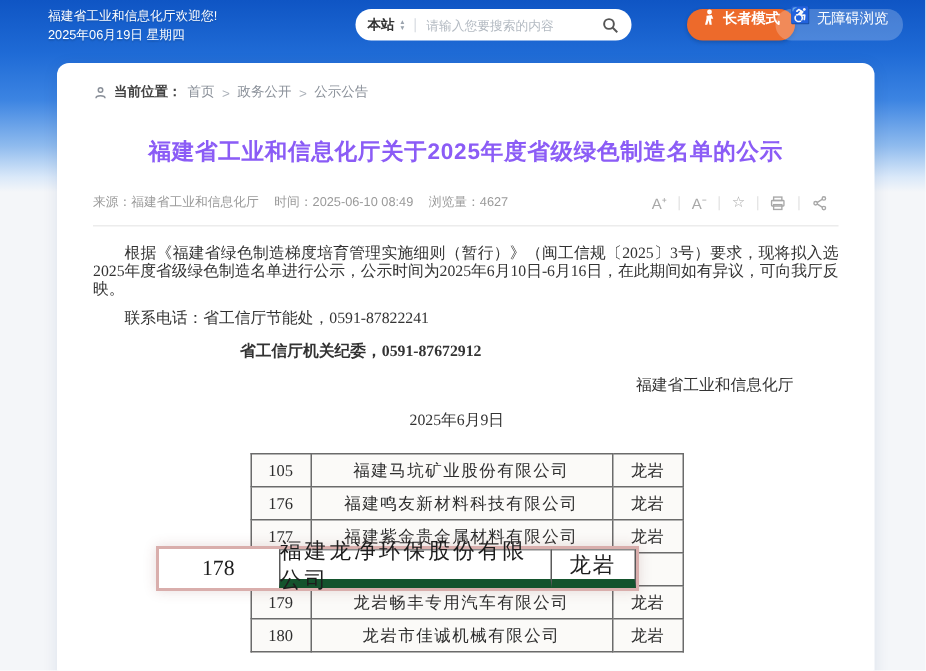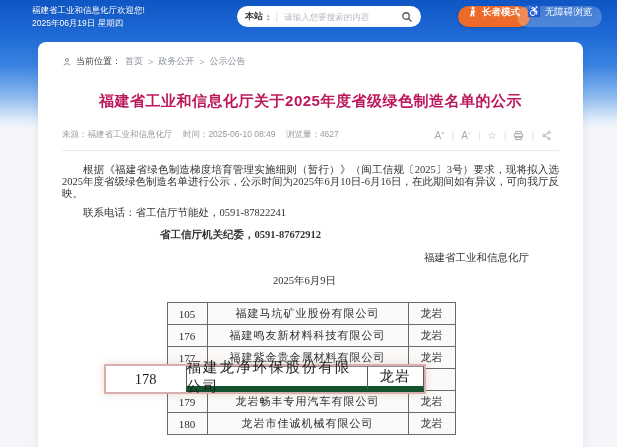--- a/index.html
+++ b/index.html
@@ -36,26 +36,26 @@
   .access-btn { left:517px; background:rgba(255,255,255,.22); }
   .access-glyph { font-size:11px; line-height:11px; }
   
   .panel {
     position:absolute; left:38px; top:42px; width:545px; min-height:560px;
     background:#ffffff; border-radius:8px 8px 0 0; z-index:4;
     box-shadow:0 2px 10px rgba(20,60,120,.10);
     padding:0 24px;
   }
   .breadcrumb { display:flex; align-items:center; gap:4px; padding-top:13px; font-size:9px; color:#999; }
-  .bc-label { color:#444; font-weight:normal; }
+  .bc-label { color:#444; font-weight:bold; }
   .bc-link { color:#8a9099; text-decoration:none; cursor:pointer; }
   .bc-sep { color:#aab0b8; margin:0 1px; }
   .article-title {
     margin-top:24px; text-align:center; font-size:15px; font-weight:bold;
-    color:#be185d; letter-spacing:0.5px;
+    color:#8b5cf6; letter-spacing:0.5px;
   }
   .meta-row {
     margin-top:17px; display:flex; align-items:center; justify-content:space-between;
     border-bottom:1px solid #ececec; padding-bottom:8px;
   }
   .meta-left { font-size:8.5px; color:#9a9a9a; }
   .meta-left b { font-weight:normal; color:#9a9a9a; }
   .meta-gap { display:inline-block; width:8px; }
   .meta-tools { display:flex; align-items:center; color:#a8a8a8; font-size:10px; }
   .tool-item { padding:0 7px; cursor:pointer; display:flex; align-items:center; }

